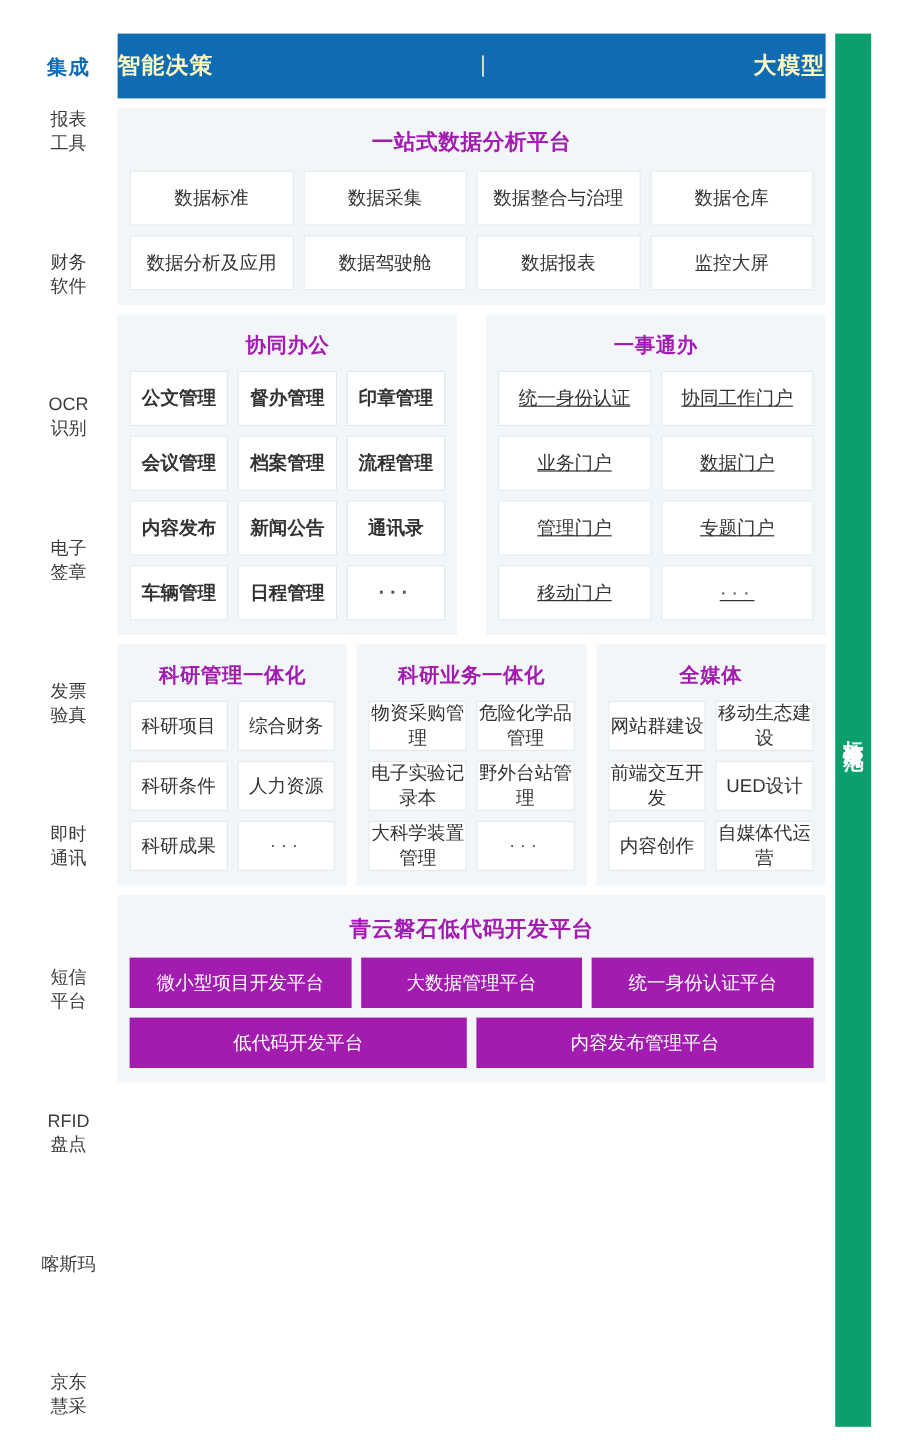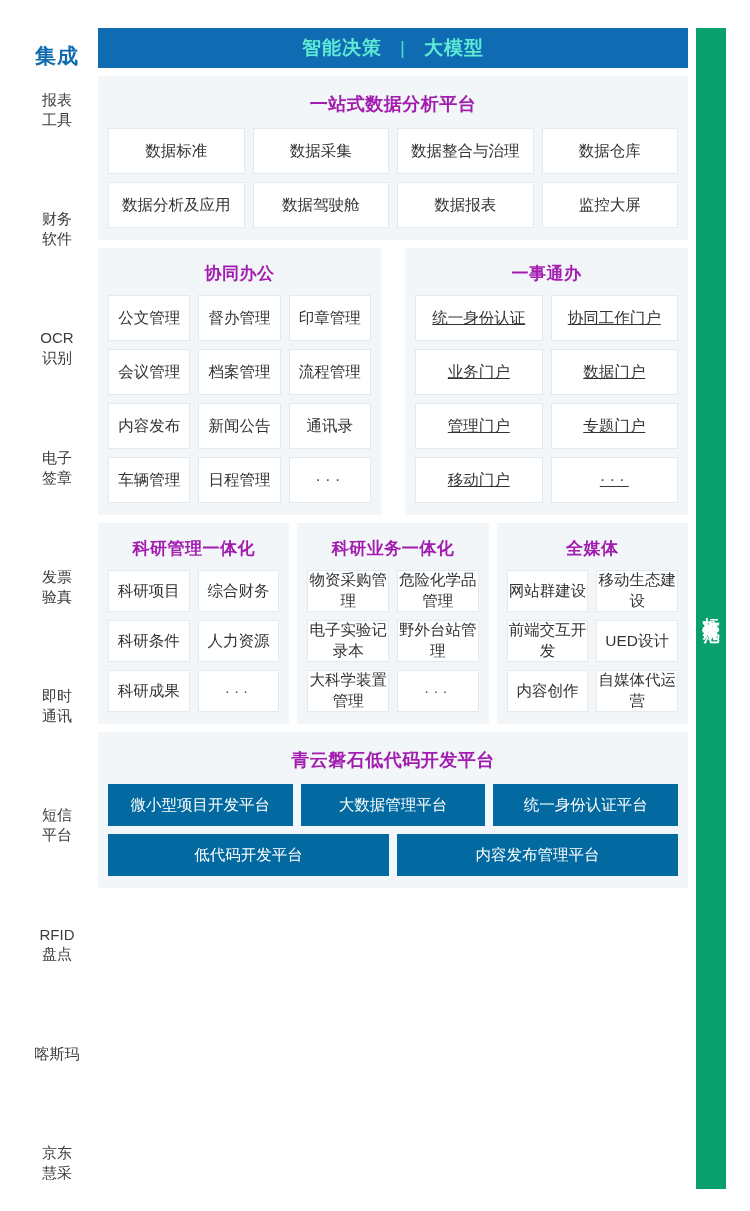--- a/index.html
+++ b/index.html
@@ -30,21 +30,21 @@
     flex: 0 0 66px;
     display: flex;
     flex-direction: column;
     align-items: stretch;
   }
   .rail-head {
     height: 56px;
     display: flex;
     align-items: center;
     justify-content: center;
-    font-size: 21px;
+    font-size: 17px;
     font-weight: bold;
     color: #0f6cb2;
     letter-spacing: 1px;
   }
   .rail-list {
     flex: 1;
     display: flex;
     flex-direction: column;
     justify-content: space-between;
     padding: 4px 0 4px 0;
@@ -61,25 +61,25 @@
   .main {
     flex: 1;
     display: flex;
     flex-direction: column;
     gap: 8px;
     min-width: 0;
   }
 
   .topbar {
     background: #0f6cb2;
-    color: #5eead4;
-    height: 40px;
-    display: flex;
-    align-items: center;
-    justify-content: center;
+    color: #fef9c3;
+    height: 54px;
+    display: flex;
+    align-items: center;
+    justify-content: space-between;
     gap: 18px;
     font-size: 19px;
     font-weight: bold;
     letter-spacing: 1px;
   }
   .topbar .divider {
     font-weight: normal;
     opacity: .85;
   }
 
@@ -130,21 +130,21 @@
 
   
   .row2 {
     display: flex;
     gap: 24px;
   }
   .row2 > .panel {
     flex: 1;
     min-width: 0;
   }
-  .panel-office .grid { grid-template-columns: repeat(3, 1fr); }
+  .panel-office .grid { grid-template-columns: repeat(3, 1fr); font-weight: bold; }
   .panel-onestop .grid { grid-template-columns: repeat(2, 1fr); text-decoration: underline; }
 
   
   .row3 {
     display: flex;
     gap: 8px;
   }
   .row3 > .panel {
     flex: 1;
     min-width: 0;
@@ -152,21 +152,21 @@
   .row3 .grid { grid-template-columns: 1fr 1fr; gap: 8px; }
   .row3 .cell { height: 42px; font-size: 15.5px; }
 
   
   .lowcode .btn-row {
     display: flex;
     gap: 8px;
   }
   .lowcode .btn {
     flex: 1;
-    background: #0369a1;
+    background: #a21caf;
     color: #fff;
     height: 42px;
     display: flex;
     align-items: center;
     justify-content: center;
     font-size: 15.5px;
     text-align: center;
   }
   .lowcode .btn-row + .btn-row { margin-top: 8px; }
 

